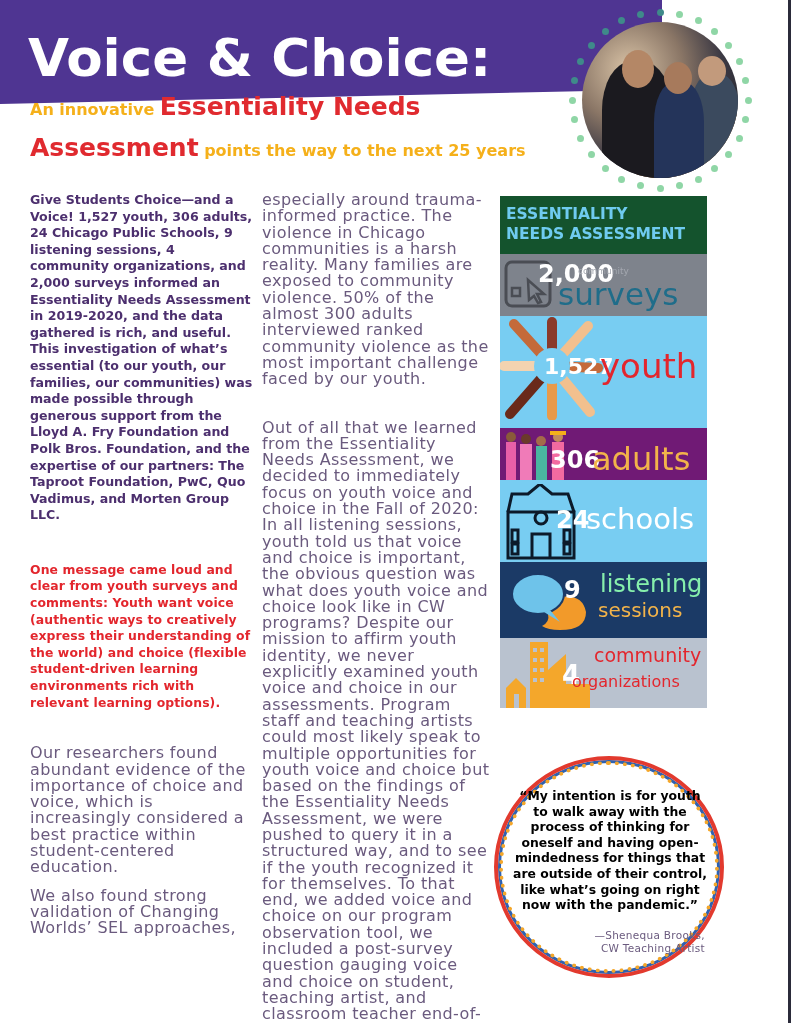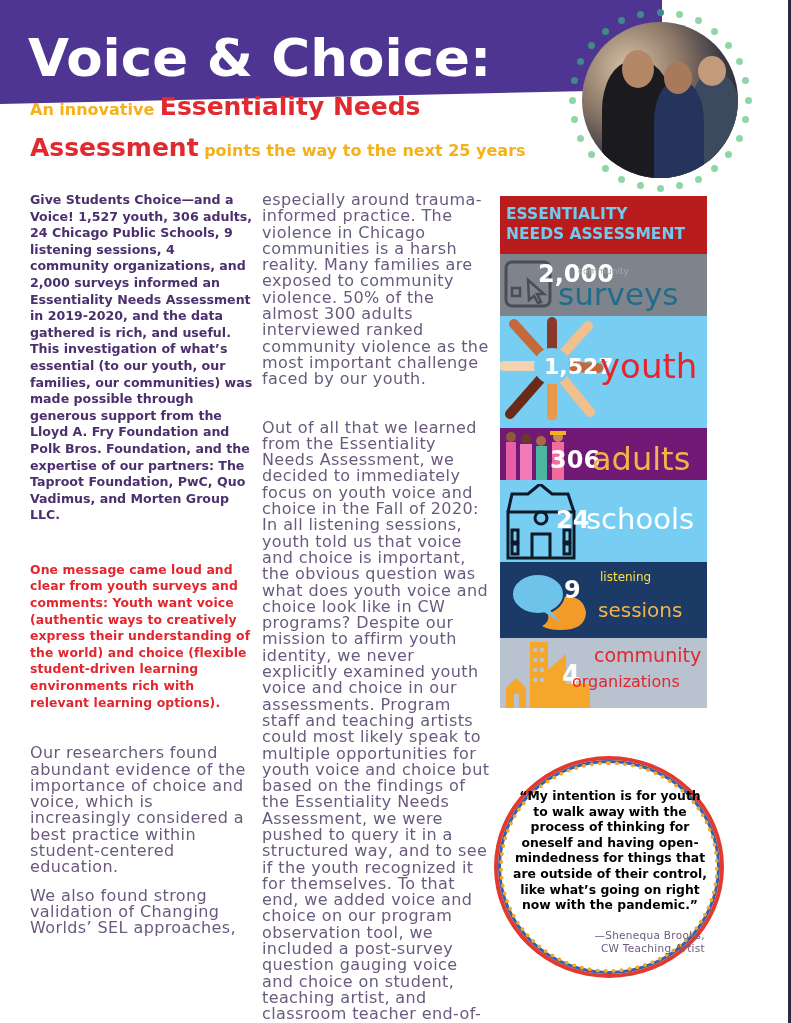--- a/index.html
+++ b/index.html
@@ -54,21 +54,21 @@
   .body { color: #6a5a7e; font-size: 16px; line-height: 16.3px; letter-spacing: 0.4px; }
   .col1 .body { margin-top: 34px; }
   .body + .body { margin-top: 12px; }
   .col2 .body + .body { margin-top: 32px; }
 
   .info {
     position: absolute; left: 500px; top: 196px; width: 207px; height: 516px;
     font-family: "DejaVu Sans", sans-serif;
   }
   .info-head {
-    height: 58px; background: #b91c1c; color: #6fcbf0;
+    height: 58px; background: #14532d; color: #6fcbf0;
     font-weight: bold; font-size: 15.5px; line-height: 20px; padding: 8px 6px 0 6px;
   }
   .band { position: relative; overflow: hidden; }
   .band .num { position: absolute; color: #ffffff; font-weight: bold; z-index: 2; padding-left: 32px; }
   .band .lbl { position: absolute; z-index: 2; }
   .b-surveys { height: 62px; background: #7e838c; }
   .b-youth { height: 112px; background: #78cdf2; }
   .b-adults { height: 52px; background: #701a75; }
   .b-schools { height: 82px; background: #78cdf2; }
   .b-listen { height: 76px; background: #1b3a66; }
@@ -231,21 +231,21 @@
     <span class="lbl" style="left:86px;top:22px;font-size:29px;color:#ffffff;">schools</span>
   </div>
 
   <div class="band b-listen">
     <svg style="position:absolute;left:10px;top:6px" width="80" height="66" viewBox="0 0 80 66">
       <path d="M46 30 Q72 24 76 44 Q76 62 50 62 Q38 62 32 58 Q40 54 38 46 Q40 32 46 30 Z" fill="#f29a2a"></path>
       <ellipse cx="28" cy="26" rx="26" ry="20" fill="#6ec3ea" stroke="#1b3a66" stroke-width="2"></ellipse>
       <path d="M40 42 L50 54 L34 44 Z" fill="#6ec3ea"></path>
     </svg>
     <span class="num" style="left:32px;top:14px;font-size:24px;">9</span>
-    <span class="lbl" style="left:100px;top:8px;font-size:12px;color:#fde047;">listening</span>
+    <span class="lbl" style="left:100px;top:8px;font-size:24px;color:#86efac;">listening</span>
     <span class="lbl" style="left:98px;top:36px;font-size:20px;color:#f2b34a;">sessions</span>
   </div>
 
   <div class="band b-comm">
     <svg style="position:absolute;left:4px;top:2px" width="90" height="68" viewBox="0 0 90 68">
       <rect x="26" y="2" width="18" height="66" fill="#f4a72b"></rect>
       <path d="M44 30 L62 14 L62 68 L44 68 Z" fill="#f4a72b"></path>
       <rect x="56" y="44" width="30" height="24" fill="#f4a72b"></rect>
       <path d="M2 48 L12 38 L22 48 L22 68 L2 68 Z" fill="#f4a72b"></path>
       <g fill="#b9c2cf">

